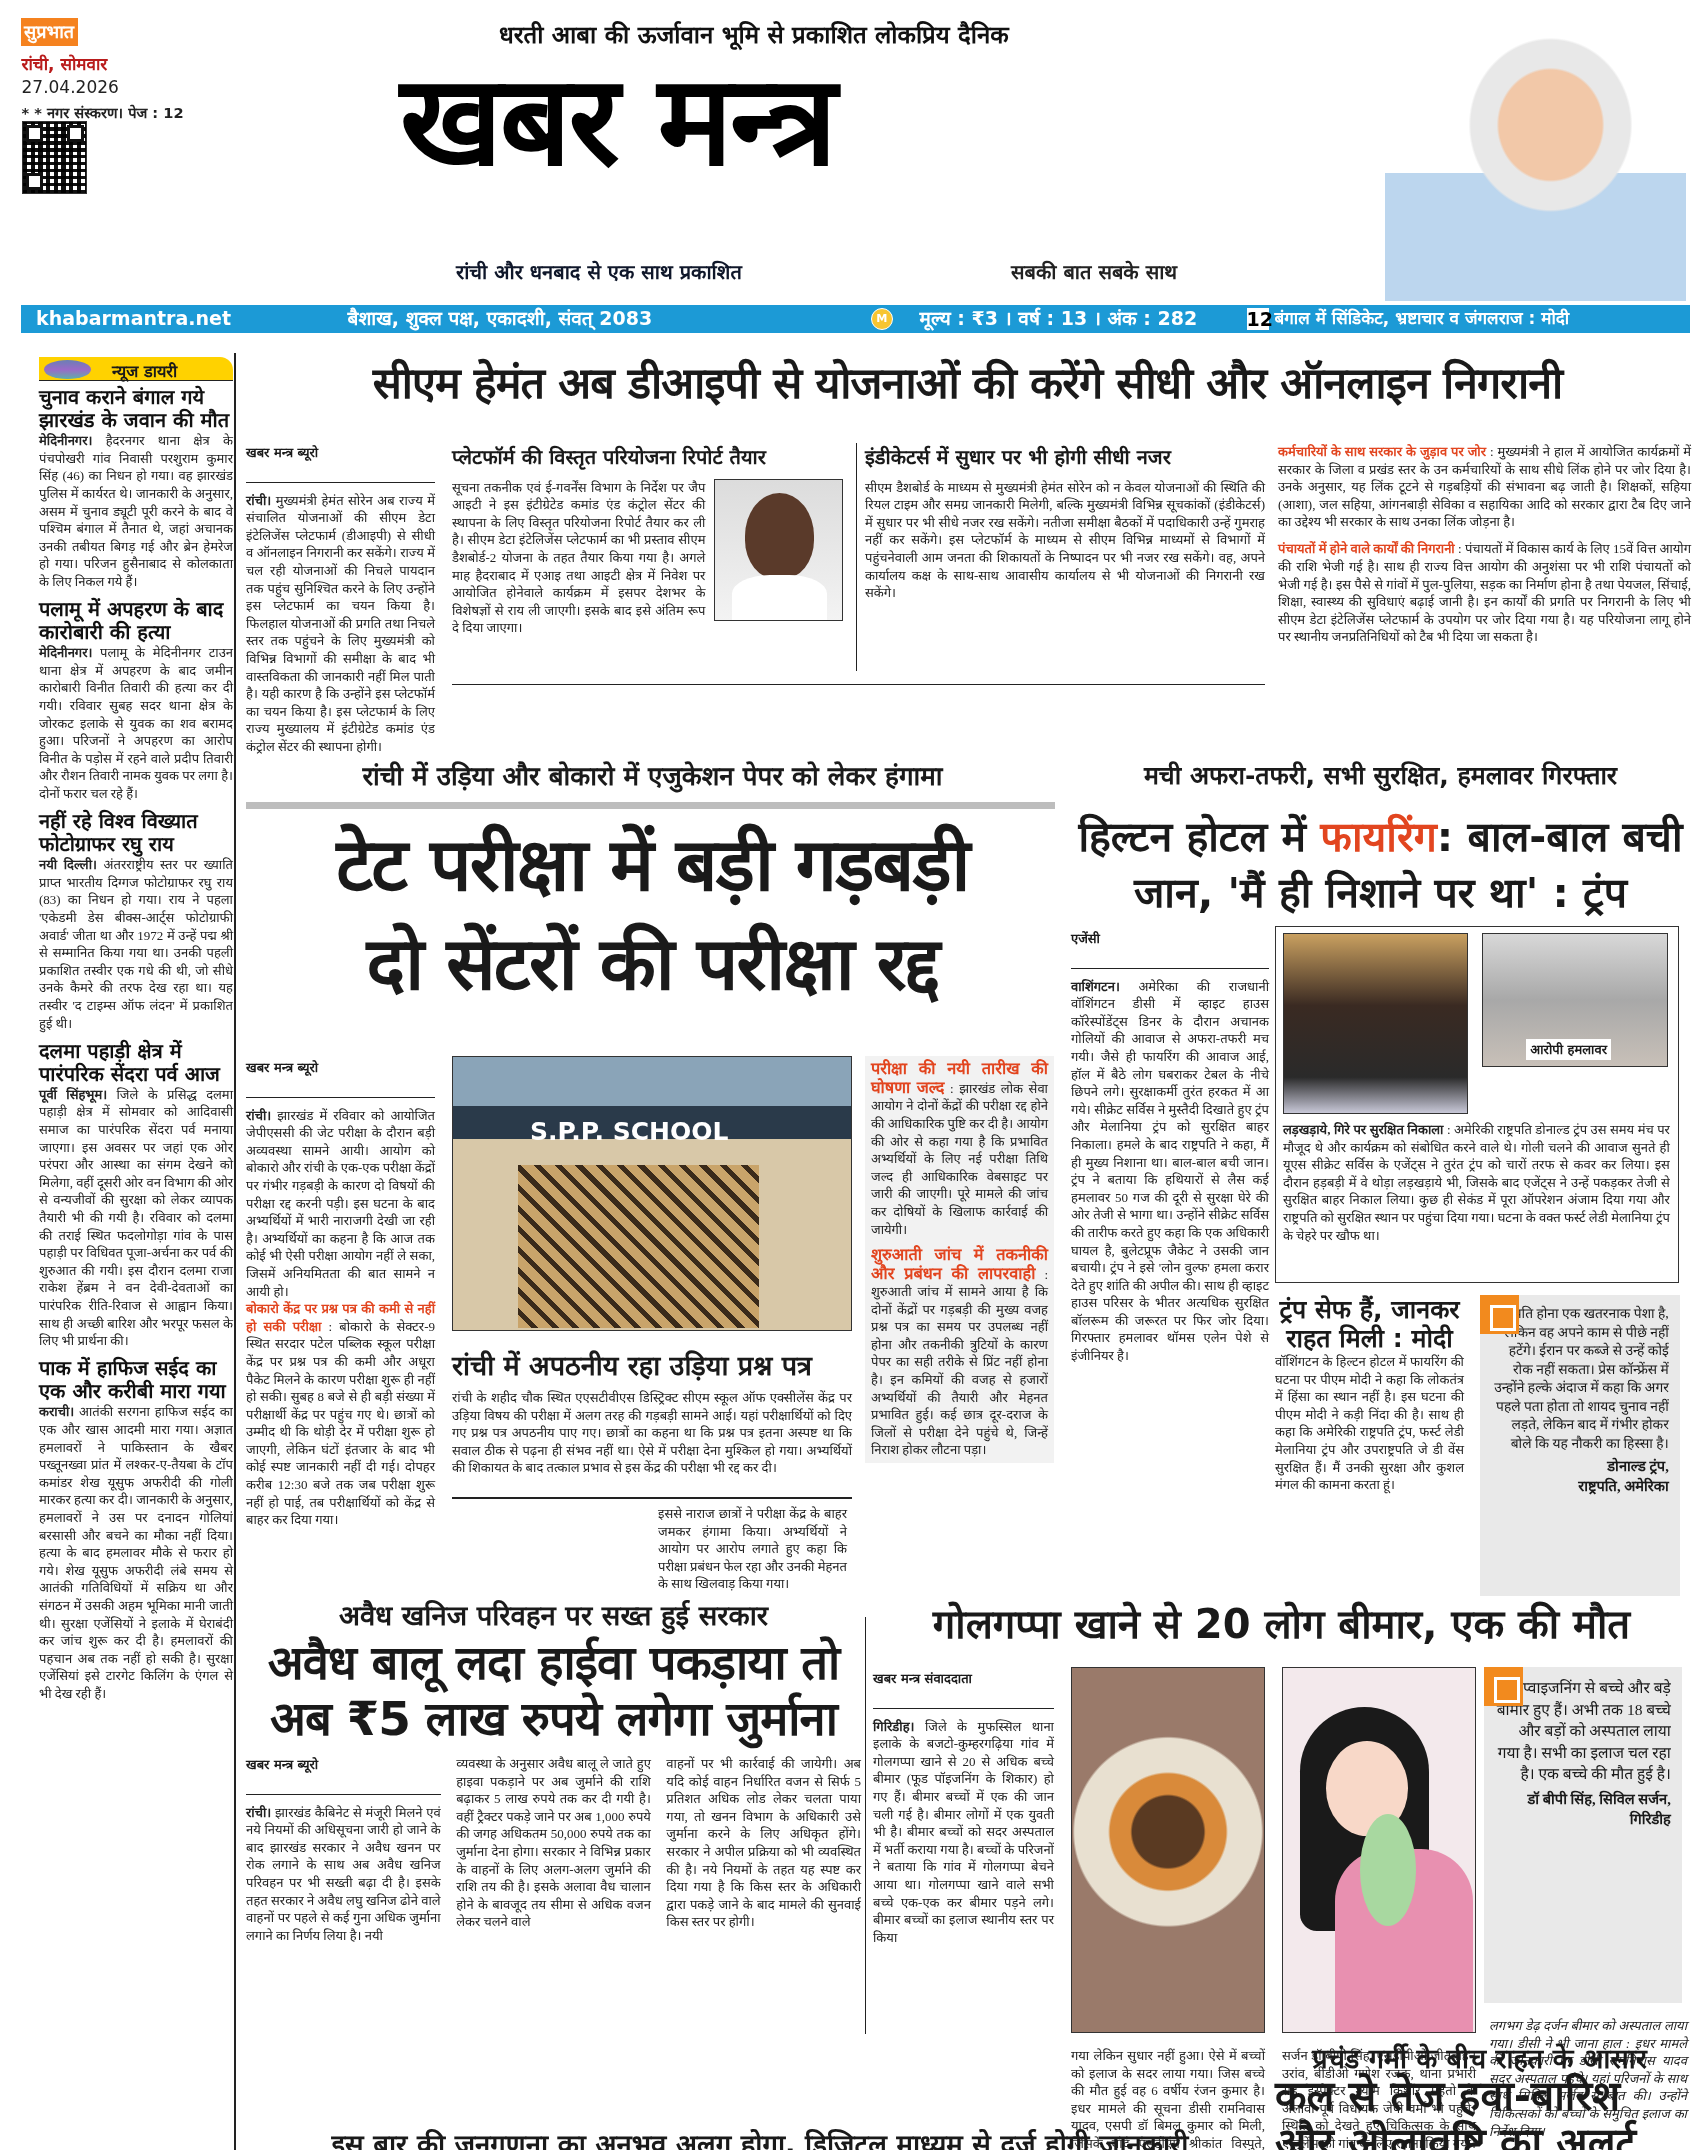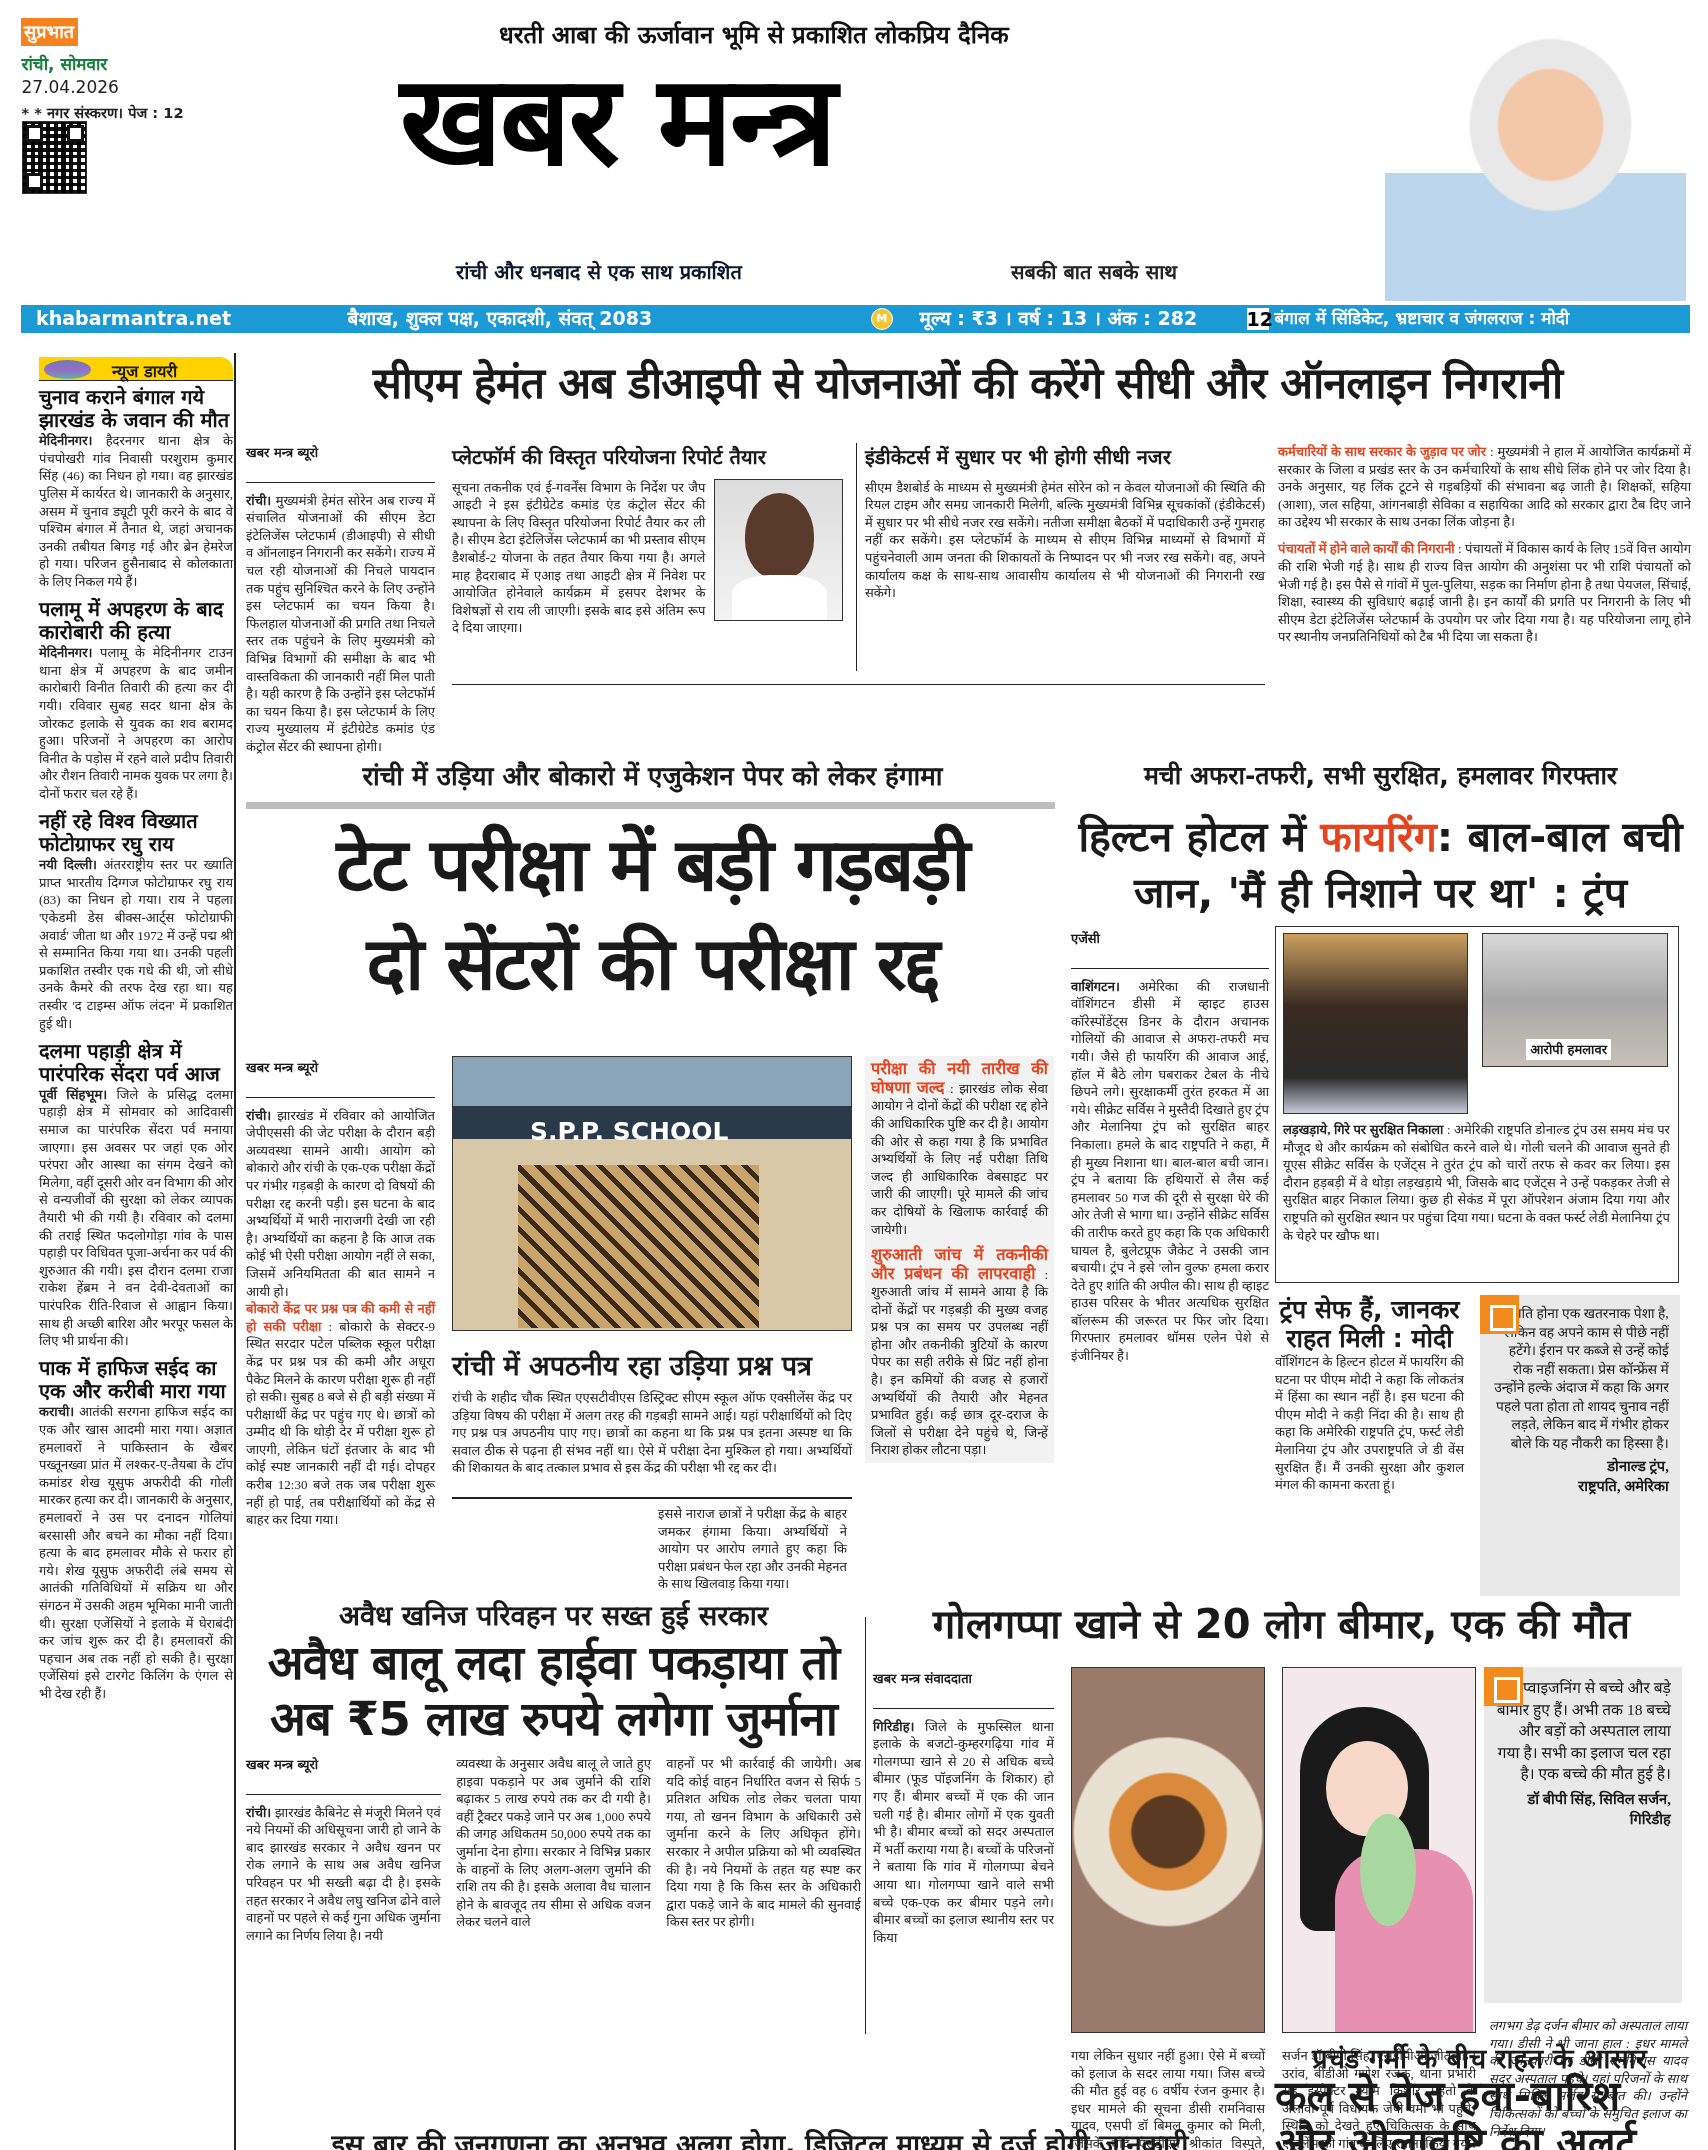--- a/index.html
+++ b/index.html
@@ -18,21 +18,21 @@
   .quote-box{position:absolute;background:#e9e9e9;padding:10.3px 11.2px;font-family:"Liberation Serif",serif;font-size:14.6px;line-height:20px;text-align:right;}
   .quote-mark{position:absolute;left:0;top:0;width:39px;height:39px;background:#f28a1e;}
   .quote-mark::after{content:"";position:absolute;left:9.5px;top:9.5px;width:20px;height:20px;border:3.4px solid #fff;}
   .cols{display:flex;gap:17px;}
   .cols > div{flex:1;}
 </style>
 </head>
 <body>
 
 <div class="abs" style="left:20.6px;top:18px;width:57px;height:27.5px;background:#f5821f;color:#fff;font-weight:bold;font-size:18px;line-height:27.5px;text-align:center;">सुप्रभात</div>
-<div class="abs" style="left:21.5px;top:52px;font-size:17px;font-weight:bold;color:#15803d;">रांची, सोमवार</div>
+<div class="abs" style="left:21.5px;top:52px;font-size:17px;font-weight:bold;color:#b91c1c;">रांची, सोमवार</div>
 <div class="abs" style="left:21.5px;top:77px;font-size:17px;color:#222;">27.04.2026</div>
 <div class="abs" style="left:21.5px;top:102px;font-size:14.6px;font-weight:bold;color:#222;">* * नगर संस्करण। पेज : 12</div>
 <div class="abs" style="left:22.4px;top:121px;width:65px;height:73px;border:1.3px solid #333;background:
   repeating-linear-gradient(90deg,#111 0 4.3px,#fff 4.3px 7.7px),repeating-linear-gradient(0deg,#111 0 3.4px,#fff 3.4px 6.9px);background-blend-mode:multiply;">
   <div style="position:absolute;left:2.6px;top:2.6px;width:17px;height:17px;background:#fff;border:3.4px solid #111;"></div>
   <div style="position:absolute;right:2.6px;top:2.6px;width:17px;height:17px;background:#fff;border:3.4px solid #111;"></div>
   <div style="position:absolute;left:2.6px;bottom:2.6px;width:17px;height:17px;background:#fff;border:3.4px solid #111;"></div>
 </div>
 
 <div class="abs" style="left:499px;top:17px;font-size:24px;font-weight:bold;color:#111;">धरती आबा की ऊर्जावान भूमि से प्रकाशित लोकप्रिय दैनिक</div>

